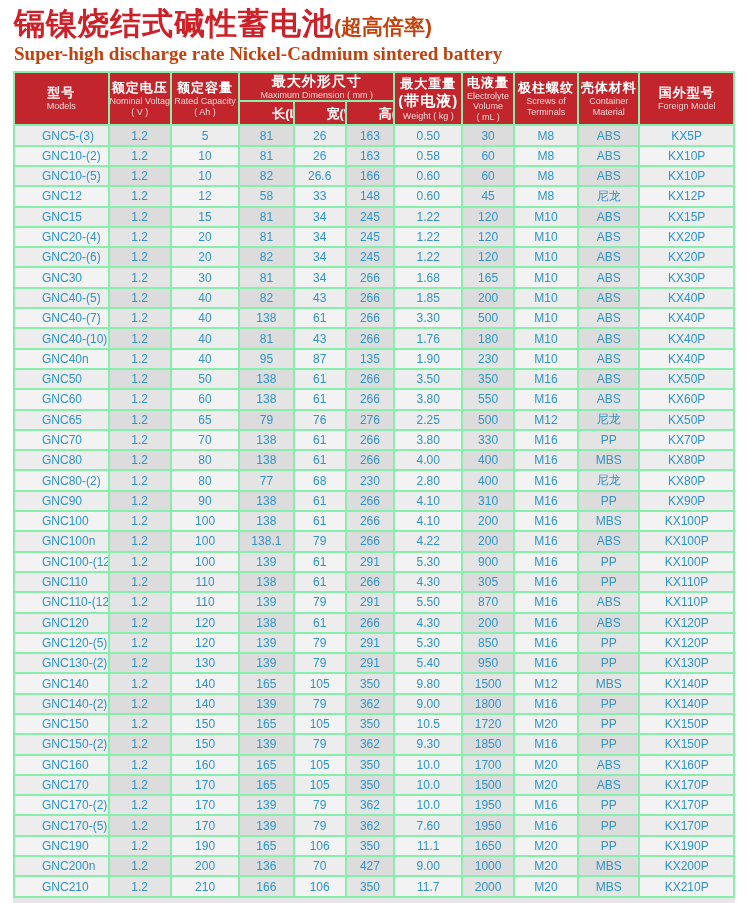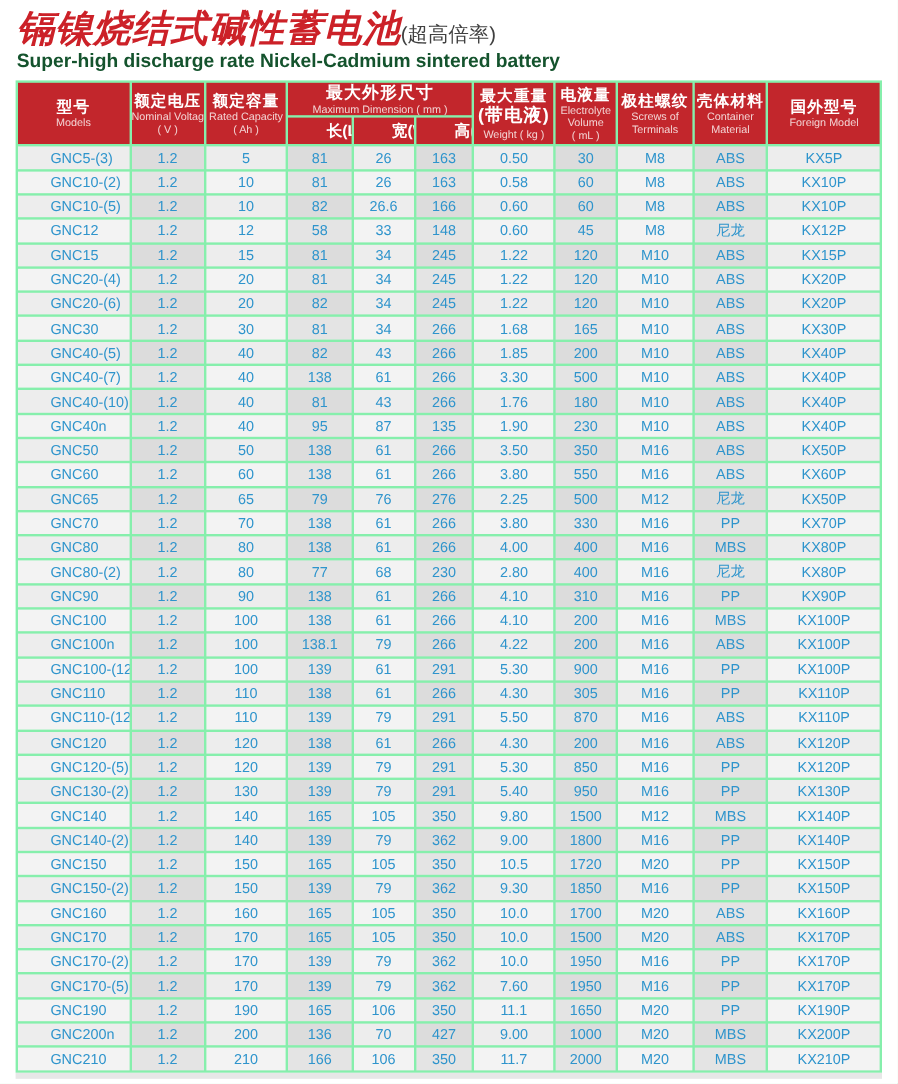--- a/index.html
+++ b/index.html
@@ -3,24 +3,24 @@
 <meta charset="utf-8">
 <style>
   html,body{margin:0;padding:0;background:#ffffff;}
   body{width:748px;height:903px;overflow:hidden;
        font-family:"Liberation Sans","DejaVu Sans",sans-serif;}
   .page{width:748px;height:903px;background:#fff;position:relative;}
 
   
   .title-wrap{padding:8px 0 0 14px;}
   .title-line{white-space:nowrap;line-height:1.05;}
-  .title-zh{color:#cc2128;font-size:31px;font-weight:bold;letter-spacing:1px;font-style:italic;}
-  .title-paren{color:#404040;font-size:17px;font-weight:normal;}
-  .subtitle{font-family:Liberation Sans, sans-serif;
-            font-weight:bold;color:#14532d;font-size:16px;margin-top:2px;
+  .title-zh{color:#cc2128;font-size:31px;font-weight:bold;letter-spacing:1px;}
+  .title-paren{color:#c2410c;font-size:21px;font-weight:bold;}
+  .subtitle{font-family:Liberation Serif, serif;
+            font-weight:bold;color:#c2410c;font-size:19px;margin-top:2px;
             letter-spacing:0px;}
 
   
   table.spec{border-collapse:separate;border-spacing:2px;
              table-layout:fixed;width:722px;margin:6px 0 0 13px;
              background:#86efac;}
   th,td{padding:0;overflow:hidden;white-space:nowrap;}
 
   
   thead th{background:#c2262c;color:#ffffff;vertical-align:middle;

